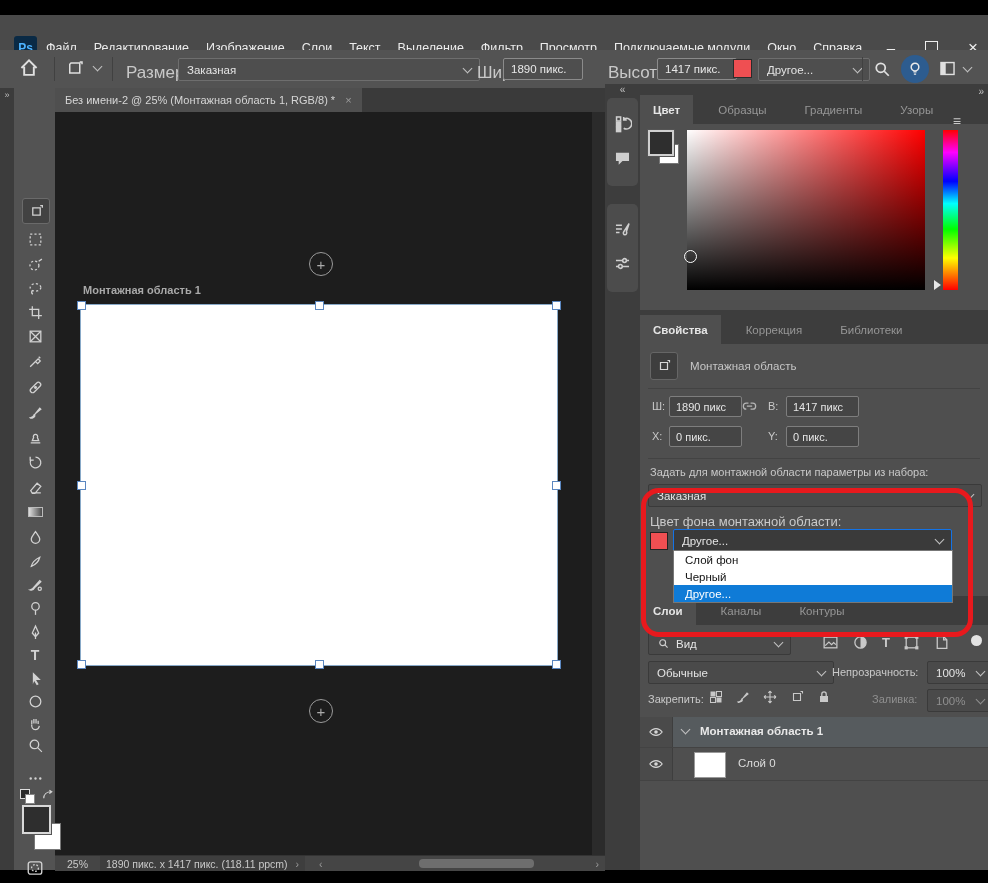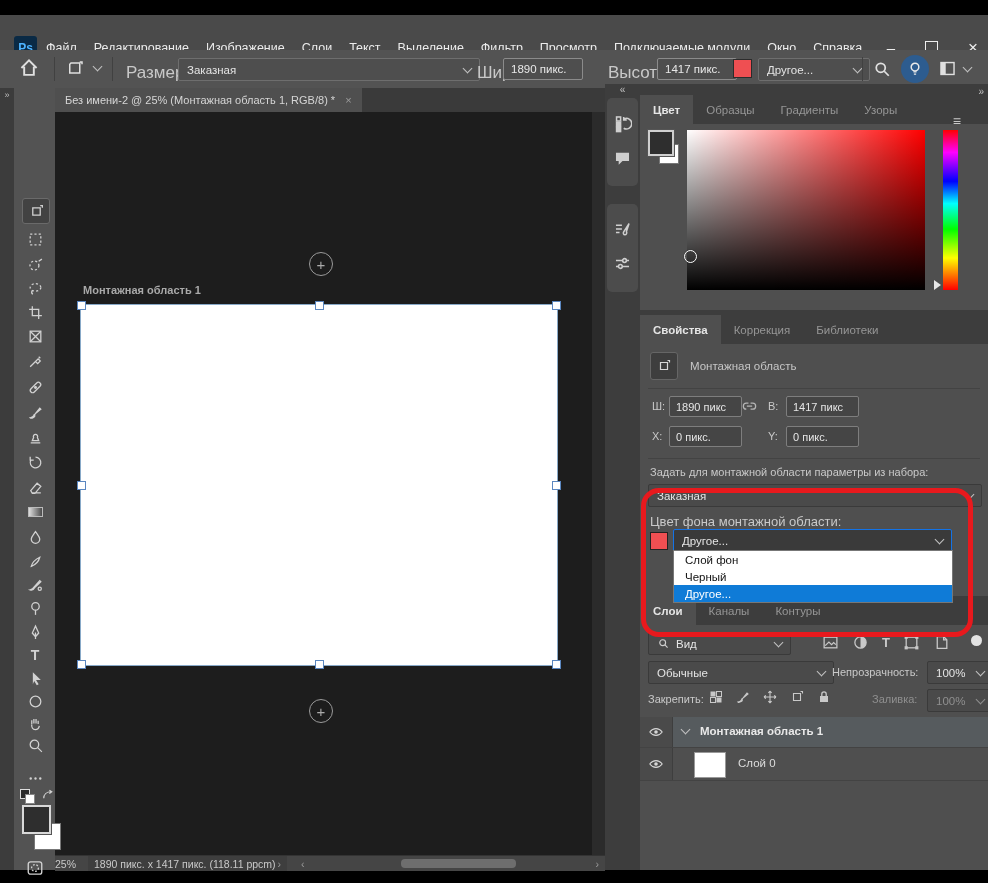--- a/index.html
+++ b/index.html
@@ -48,21 +48,21 @@
   #statusbar{left:55px;top:855px;width:550px;height:15px;background:#454545;border-top:1px solid #333;
              display:flex;align-items:center;font-size:10.5px;color:#c9c9c9;}
   #hthumb{width:115px;height:9px;background:#6e6e6e;border-radius:4px;}
   
   #icostrip{left:605px;top:84px;width:35px;height:786px;background:#3d3d3d;}
   .icogroup{position:absolute;left:2px;width:31px;background:#4c4c4c;border-radius:5px;}
   .icobtn{height:34px;display:flex;align-items:center;justify-content:center;}
   .icobtn svg{stroke:#cfcfcf;fill:none;stroke-width:1.3;}
   
   #rpanel{left:640px;top:84px;width:348px;height:786px;background:#3d3d3d;}
-  .tabsrow{position:absolute;left:0;width:329px;height:29px;background:#3d3d3d;display:flex;align-items:flex-start;}
+  .tabsrow{position:absolute;left:0;width:329px;height:29px;background:#3d3d3d;display:flex;align-items:flex-start;gap:12px;}
   .ptab{height:29px;display:flex;align-items:center;padding:0 13px;font-size:11.5px;color:#969696;}
   .ptab.on{background:#4f4f4f;color:#e6e6e6;font-weight:bold;}
   .burger{position:absolute;right:8px;top:8px;color:#c9c9c9;font-size:14px;line-height:1;}
   .content{position:absolute;left:0;width:348px;background:#4f4f4f;}
   .ddark{background:#4a4a4a;border:1px solid #3a3a3a;}
   .inp{background:#454545;border:1px solid #7e7e7e;border-radius:2px;height:19px;display:flex;
        align-items:center;padding:0 6px;font-size:11px;color:#e6e6e6;}
   .dim{color:#8f8f8f;}
   .hr{position:absolute;left:8px;width:332px;height:1px;background:#434343;}
   
@@ -324,22 +324,22 @@
       <div class="handle" style="right:-4px;top:176px;"></div>
       <div class="handle" style="left:-4px;bottom:-4px;"></div>
       <div class="handle" style="left:234px;bottom:-4px;"></div>
       <div class="handle" style="right:-4px;bottom:-4px;"></div>
     </div>
     <div class="pluscirc" style="left:254px;top:587px;">+</div>
   </div>
   <div class="abs" id="vscroll"></div>
 
   <div class="abs" id="statusbar">
-    <span style="margin-left:0;">25%</span>
-    <div style="margin-left:12px;background:#3e3e3e;height:15px;display:flex;align-items:center;padding:0 6px;gap:2px;">
+    <span style="margin-left:12px;">25%</span>
+    <div style="margin-left:12px;background:#3e3e3e;height:15px;display:flex;align-items:center;padding:0 6px;gap:8px;">
       <span>1890 пикс. x 1417 пикс. (118.11 ppcm)</span>
       <span style="color:#9a9a9a;">›</span>
     </div>
     <span style="margin-left:14px;color:#9a9a9a;">‹</span>
     <div id="hthumb" style="margin-left:96px;"></div>
     <span style="margin-left:auto;margin-right:6px;color:#9a9a9a;">›</span>
   </div>
 
   <div class="abs" id="icostrip">
     <div style="text-align:center;font-size:10px;color:#c2c2c2;">«</div>

